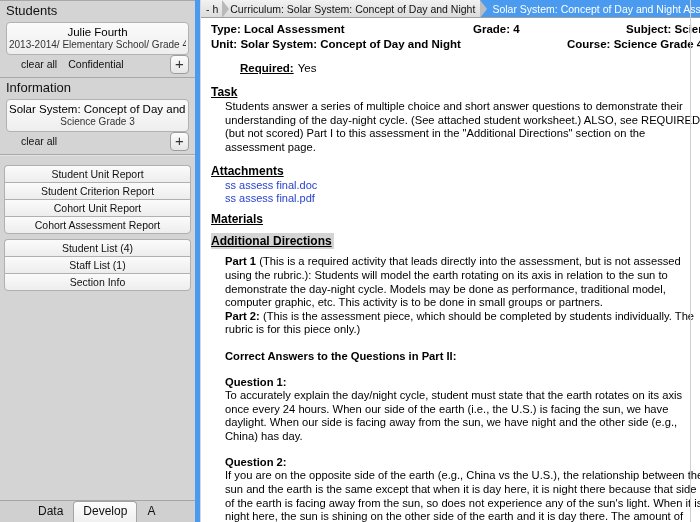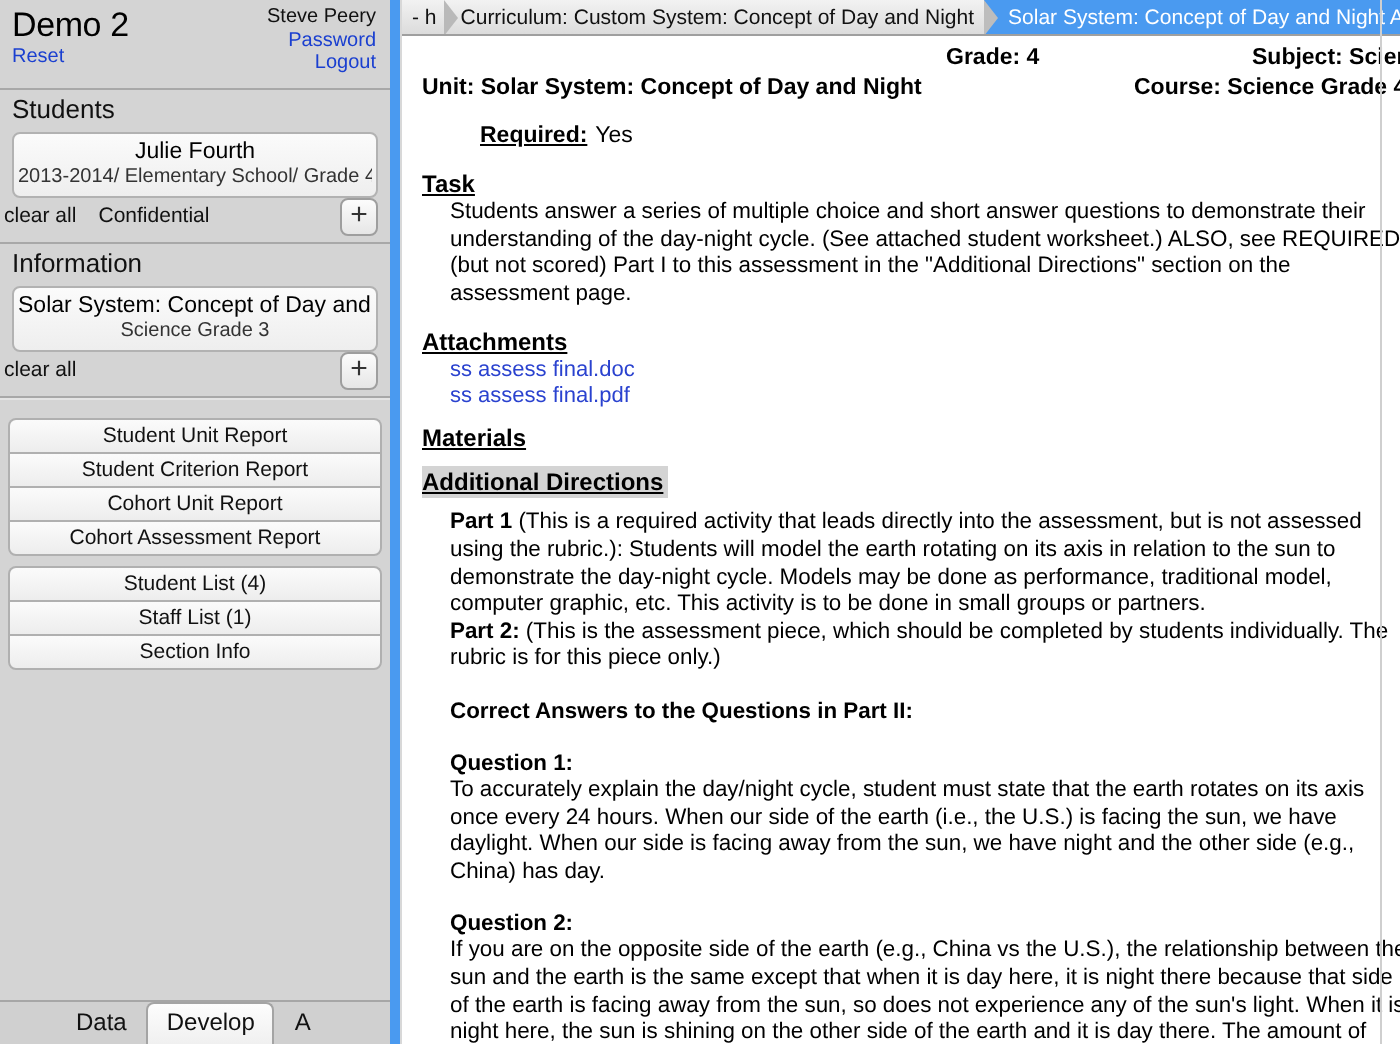--- a/index.html
+++ b/index.html
@@ -113,21 +113,21 @@
     font-size: 10px;
     color: #333;
     line-height: 12px;
     white-space: nowrap;
     overflow: hidden;
   }
 
   .row-tools {
     position: relative;
     height: 22px;
-    padding: 3px 0 0 2px;
+    padding: 3px 0 0 21px;
     box-sizing: border-box;
   }
   .tool-link {
     font-size: 10.5px;
     color: #111;
     cursor: pointer;
     margin-right: 8px;
   }
   .plus-btn {
     position: absolute;
@@ -362,29 +362,20 @@
     line-height: 14px;
   }
 </style>
 </head>
 <body>
 
 <div id="app">
 
   <div class="sidebar">
 
-    <div class="sb-header">
-      <div class="demo-title">Demo 2</div>
-      <div class="user-block">
-        <span class="user-name">Steve Peery</span>
-        <span class="link">Password</span>
-        <span class="link">Logout</span>
-      </div>
-      <span class="reset-link">Reset</span>
-    </div>
 
     <div class="sb-divider"></div>
 
     <div class="section-title">Students</div>
 
     <div class="card">
       <div class="card-main">Julie Fourth</div>
       <div class="card-sub">2013-2014/ Elementary School/ Grade 4</div>
     </div>
 
@@ -437,28 +428,29 @@
       <div class="tab">A</div>
     </div>
   </div>
 
   <div class="split-handle"></div>
 
   <div class="main">
 
     <div class="crumbbar">
       <div class="crumb trunc">- h</div>
-      <div class="crumb sep-light">Curriculum: Custom System: Concept of Day and Night</div>
+      <div class="crumb sep-light">Curriculum: Solar System: Concept of Day and Night</div>
       <div class="crumb active">Solar System: Concept of Day and Night Assessment Page</div>
     </div>
 
     <div class="content">
       <div class="content-inner">
 
         <div class="meta-row">
+          <span class="meta-a">Type: Local Assessment</span>
           <span class="meta-b">Grade: 4</span>
           <span class="meta-c">Subject: Science</span>
         </div>
         <div class="meta-row">
           <span class="meta-a">Unit: Solar System: Concept of Day and Night</span>
           <span class="meta-c" style="left:356px;">Course: Science Grade 4</span>
         </div>
 
         <div class="spacer9"></div>
 

